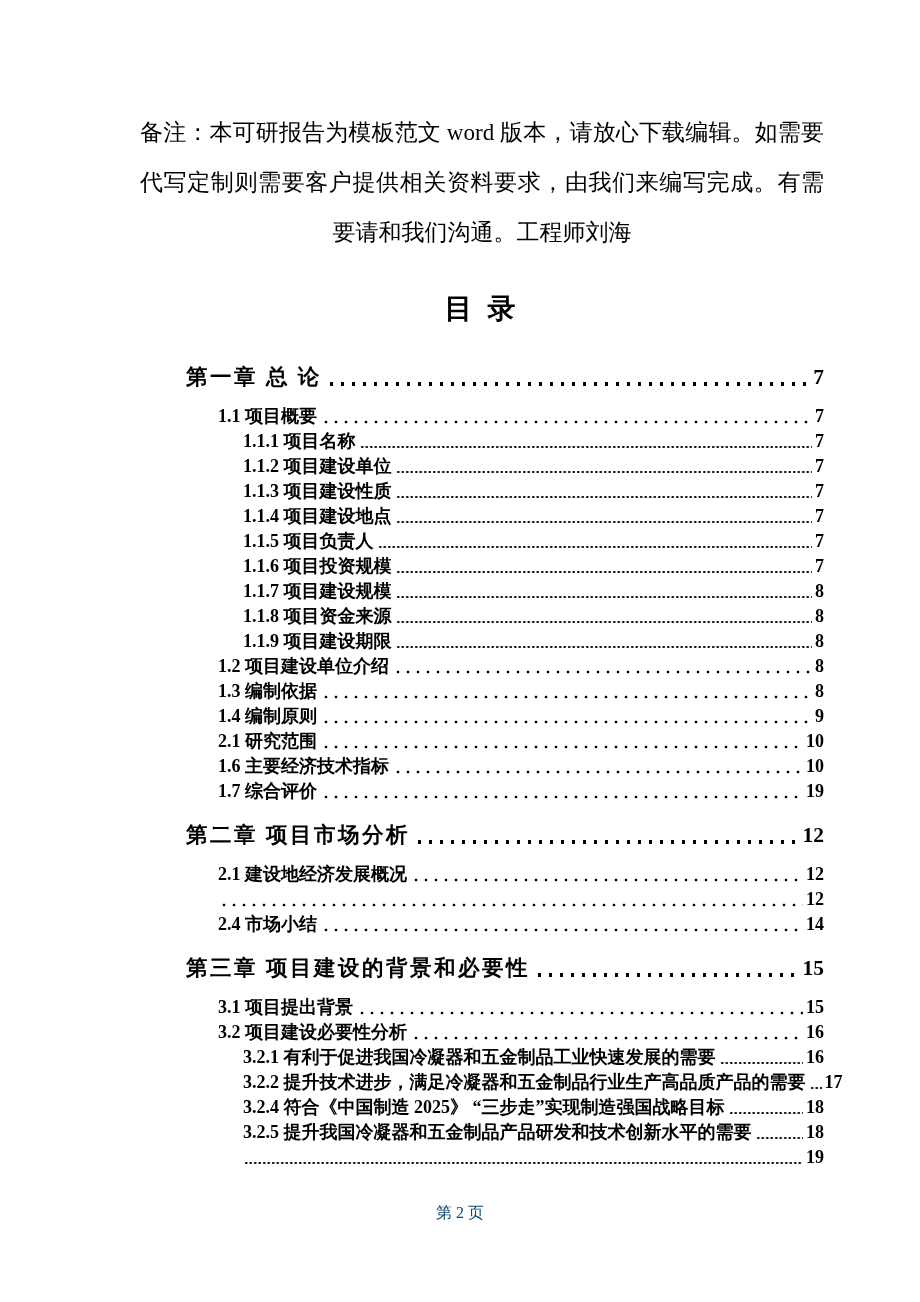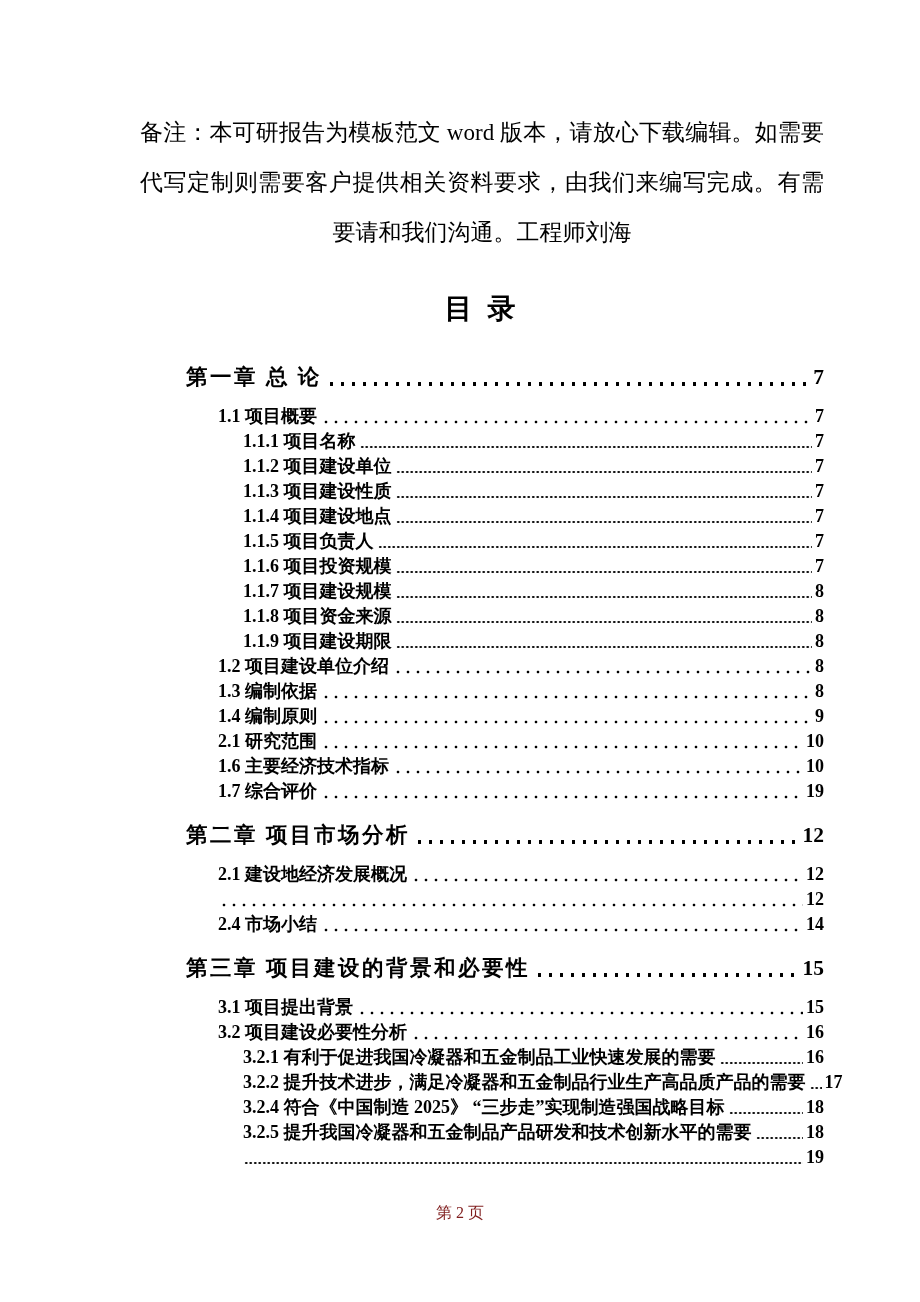--- a/index.html
+++ b/index.html
@@ -103,21 +103,21 @@
     background-size: 4.5px 6px;
   }
   
   .footer {
     position: absolute;
     left: 0;
     right: 0;
     bottom: 78px;
     text-align: center;
     font-size: 16px;
-    color: #7f1d1d;
+    color: #0c4a6e;
   }
 </style>
 </head>
 <body>
 
 <div class="page">
 
   <p class="note">备注：本可研报告为模板范文 word 版本，请放心下载编辑。如需要代写定制则需要客户提供相关资料要求，由我们来编写完成。有需要请和我们沟通。工程师刘海</p>
 
   <h1 class="toc-title">目 录</h1>

